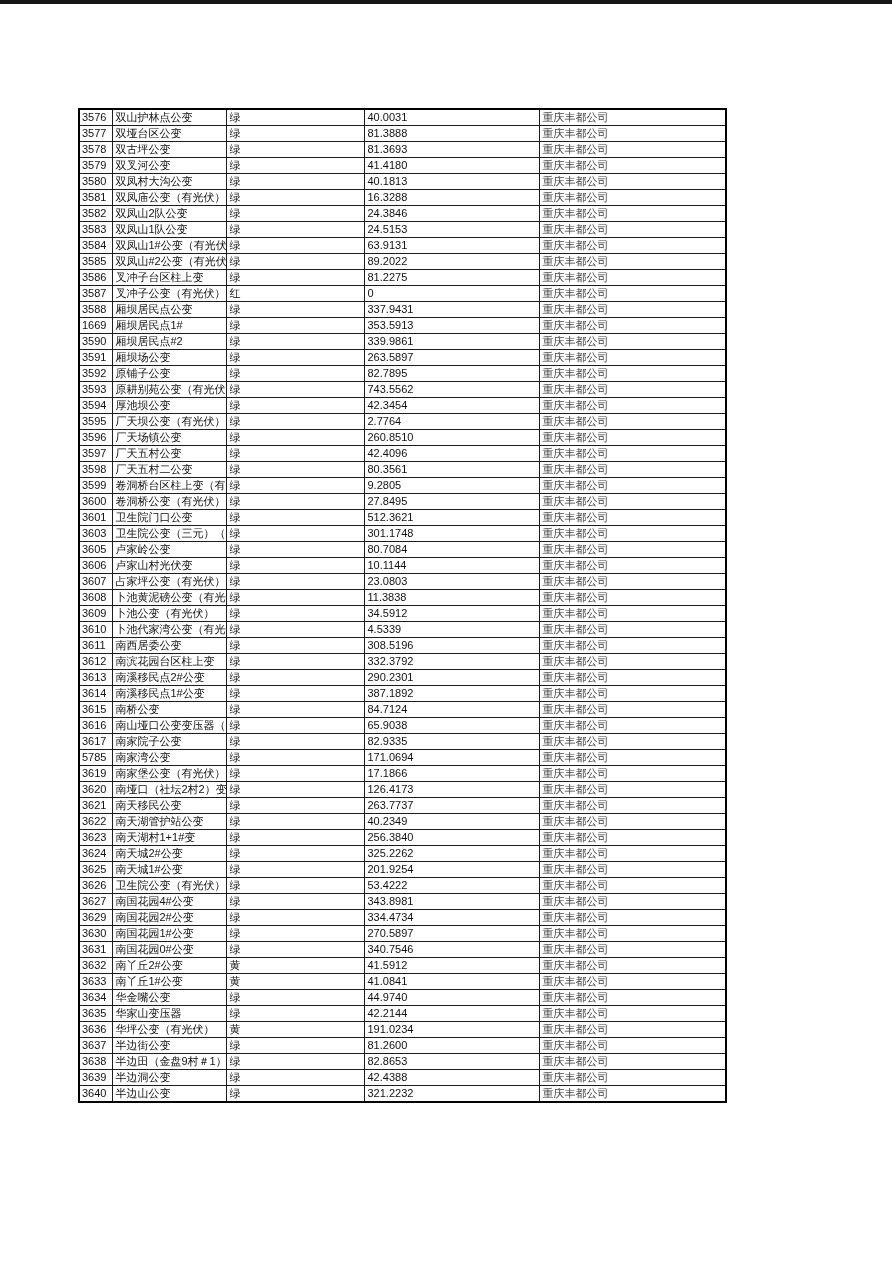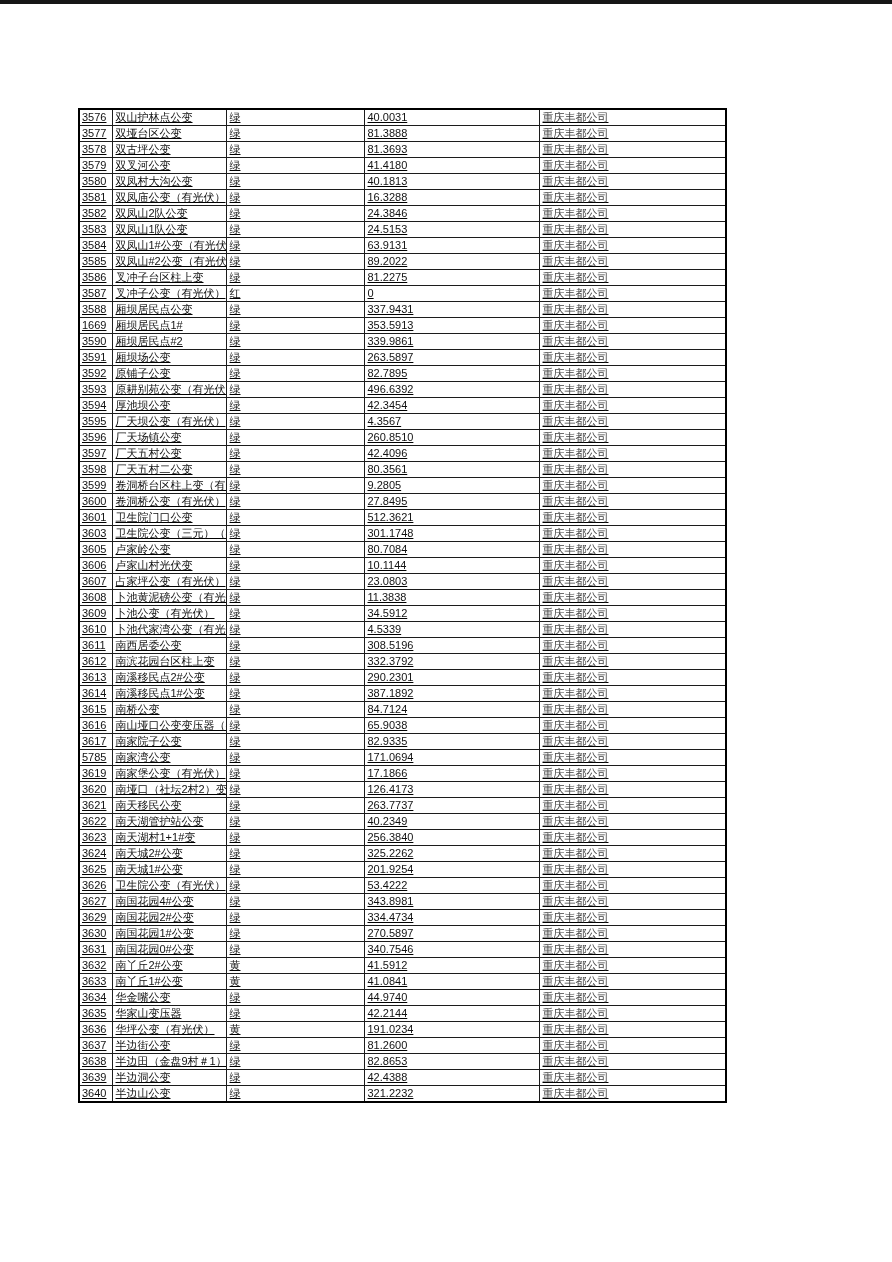--- a/index.html
+++ b/index.html
@@ -24,21 +24,20 @@
     background: #161616;
   }
   table.sheet {
     position: absolute;
     left: 78px;
     top: 108px;
     width: 647px;
     border-collapse: collapse;
     table-layout: fixed;
     border: 2px solid #000000;
-    text-decoration: underline;
   }
   table.sheet td {
     border: 1px solid #1c1c1c;
     height: 15px;
     font-size: 11px;
     line-height: 15px;
     padding: 0 1px 0 3px;
     white-space: nowrap;
     overflow: hidden;
     color: #111111;
@@ -186,35 +185,35 @@
           <td class="c0">3592</td>
           <td class="c1">原铺子公变</td>
           <td class="c2">绿</td>
           <td class="c3">82.7895</td>
           <td class="c4">重庆丰都公司</td>
         </tr>
         <tr>
           <td class="c0">3593</td>
           <td class="c1">原耕别苑公变（有光伏）</td>
           <td class="c2">绿</td>
-          <td class="c3">496.6392</td>
+          <td class="c3">743.5562</td>
           <td class="c4">重庆丰都公司</td>
         </tr>
         <tr>
           <td class="c0">3594</td>
           <td class="c1">厚池坝公变</td>
           <td class="c2">绿</td>
           <td class="c3">42.3454</td>
           <td class="c4">重庆丰都公司</td>
         </tr>
         <tr>
           <td class="c0">3595</td>
           <td class="c1">厂天坝公变（有光伏）</td>
           <td class="c2">绿</td>
-          <td class="c3">4.3567</td>
+          <td class="c3">2.7764</td>
           <td class="c4">重庆丰都公司</td>
         </tr>
         <tr>
           <td class="c0">3596</td>
           <td class="c1">厂天场镇公变</td>
           <td class="c2">绿</td>
           <td class="c3">260.8510</td>
           <td class="c4">重庆丰都公司</td>
         </tr>
         <tr>

